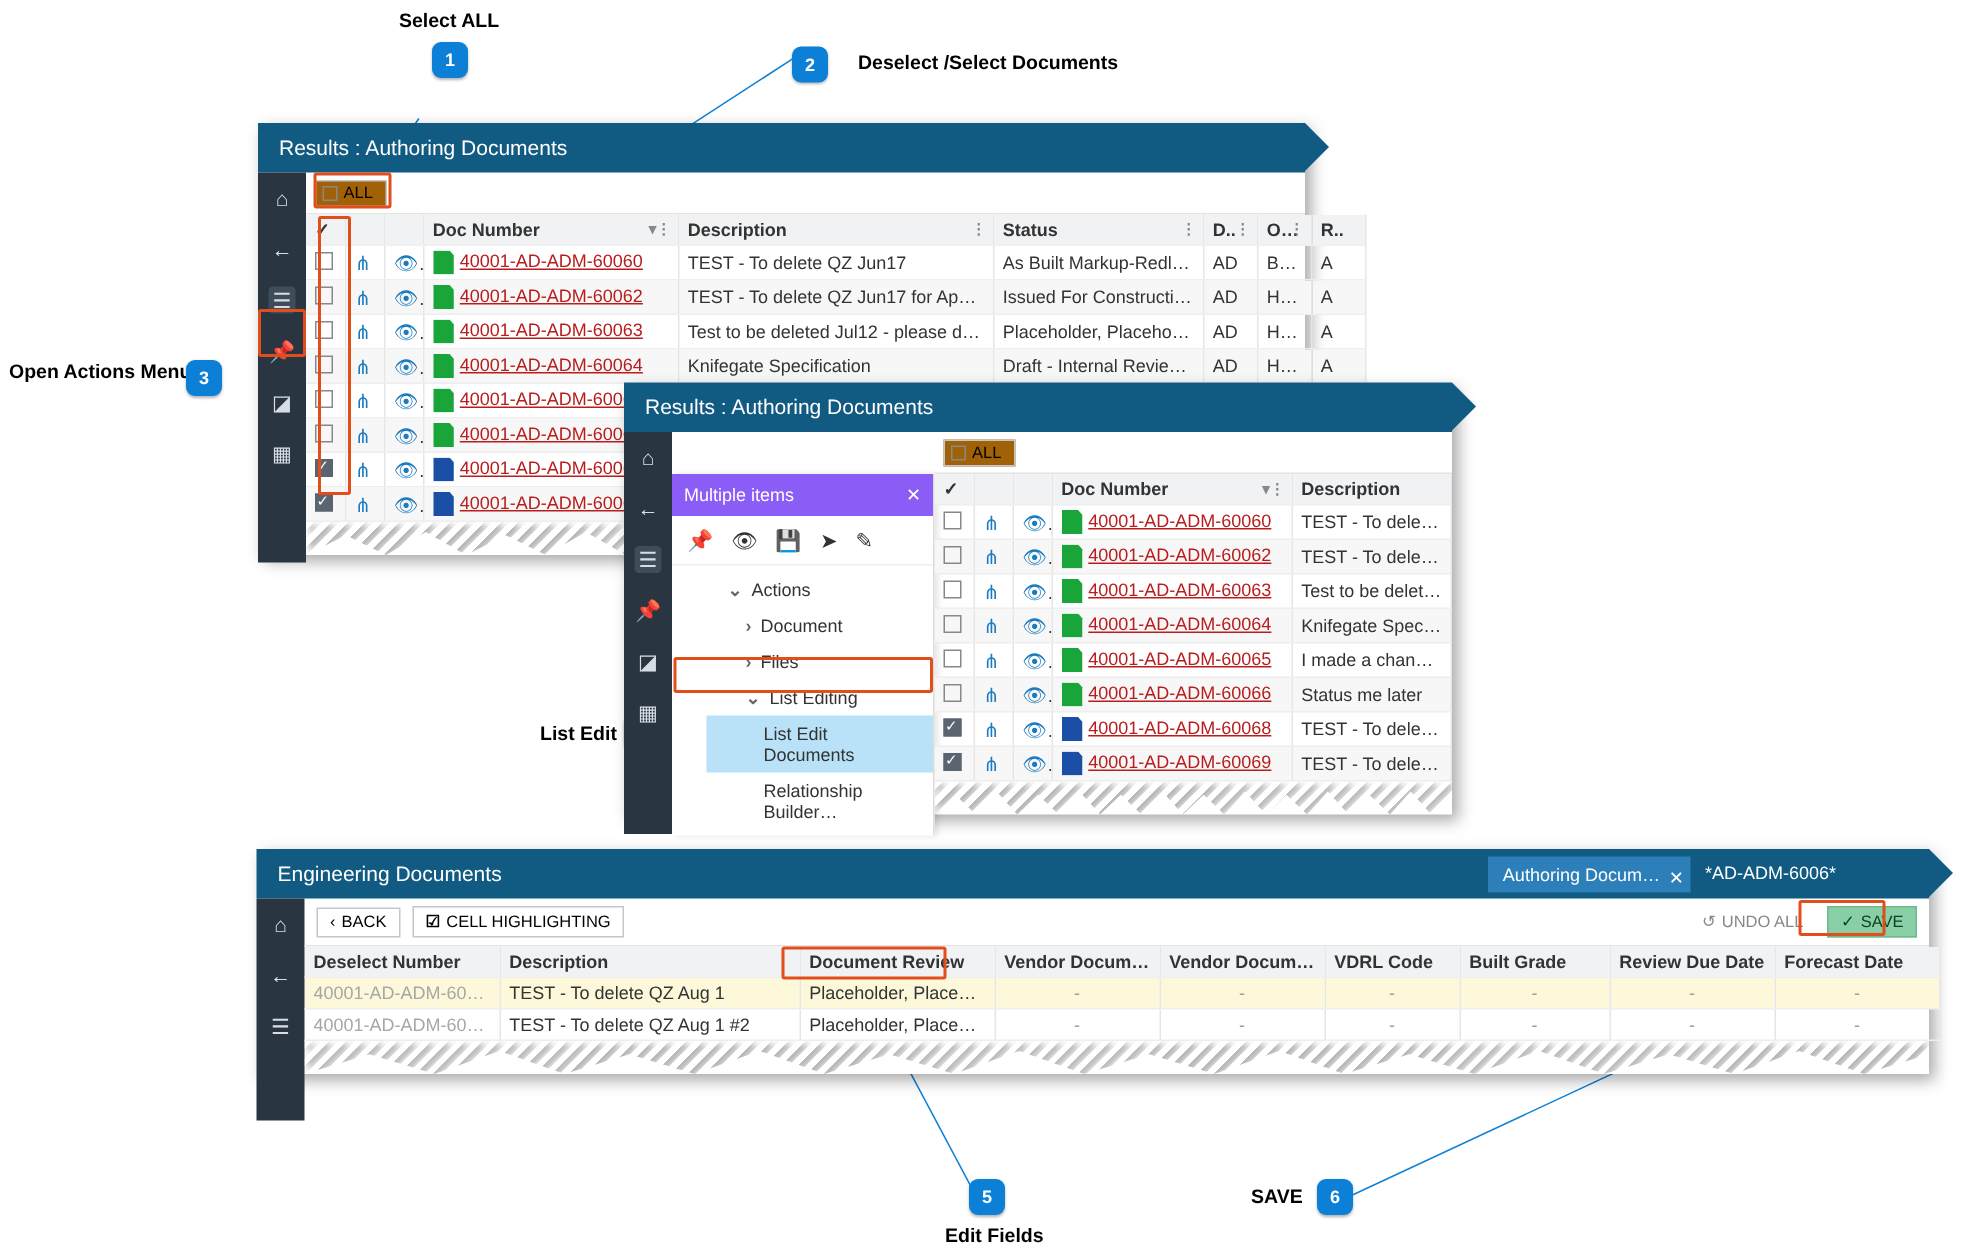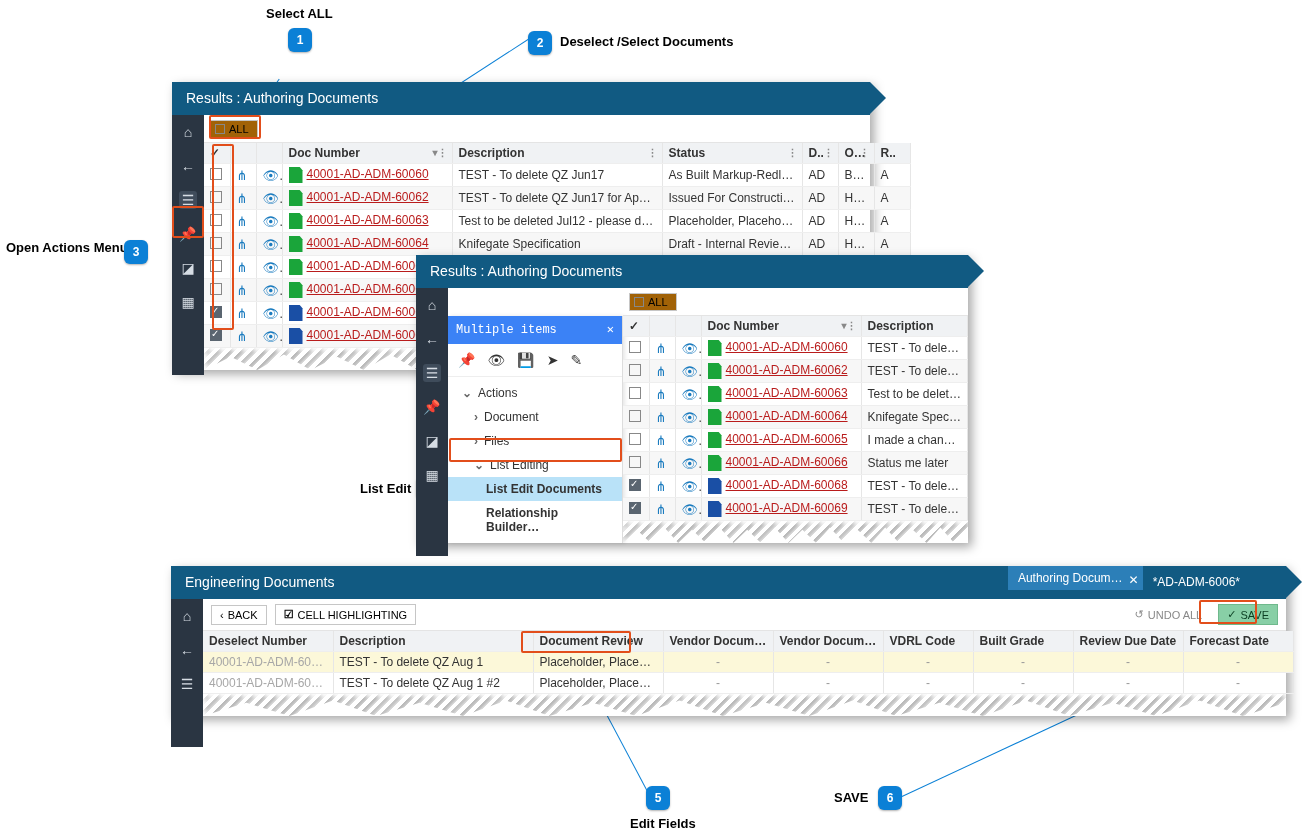--- a/index.html
+++ b/index.html
@@ -166,57 +166,57 @@
   
   .action-panel {
     position:absolute;
     left:32px; top:61px;
     width:175px;
     background:#fff;
     border-right:1px solid #ddd;
     box-shadow:2px 0 4px rgba(0,0,0,.1);
   }
   .action-header {
-    background:#3b82f6;color:#fff;height:28px;line-height:28px;padding:0 8px;
-    display:flex;justify-content:space-between;align-items:center;font-size:12px;font-family:Liberation Mono, monospace;
+    background:#8b5cf6;color:#fff;height:28px;line-height:28px;padding:0 8px;
+    display:flex;justify-content:space-between;align-items:center;font-size:12px;
   }
   .action-icons { display:flex;gap:12px;padding:8px 10px;border-bottom:1px solid #eee;color:#333;font-size:14px;}
-  .mnu { padding:4px 0;font-size:12px;}
+  .mnu { padding:4px 0;font-size:12px;margin-left:23px;}
   .mnu-item { padding:5px 14px; cursor:pointer; }
   .mnu-item.sub { padding-left:26px; }
-  .mnu-item.sub2 { padding-left:38px;font-weight:bold; }
+  .mnu-item.sub2 { padding-left:38px; }
   .mnu-item.sel { background:#b9e2f8; }
   .mnu-item::before { content:"›"; margin-right:6px; color:#666; font-weight:700;}
   .mnu-item.open::before { content:"⌄"; }
   .mnu-item.leaf::before { content:""; margin-right:0;}
   .hl-box { border:2px solid #e24e1b; border-radius:2px; position:absolute; pointer-events:none;}
 
   
   .p3-toolbar { height:32px;padding:4px 8px;display:flex;align-items:center;gap:8px;border-bottom:1px solid #e4e4e4;}
   .btn { border:1px solid #c6c6c6;background:#fff;padding:3px 8px;font-size:11px;display:flex;align-items:center;gap:4px;cursor:pointer;}
   .btn.save { background:#88cfa6;border-color:#6fb98c;color:#0b3e22;}
   .btn.undo { color:#888; background:transparent; border:none;}
-  .crumb { position:absolute;right:16px;top:0;height:33px;display:flex;align-items:flex-start;gap:0;color:#fff;font-size:12px;}
+  .crumb { position:absolute;right:32px;top:0;height:33px;display:flex;align-items:center;gap:0;color:#fff;font-size:12px;}
   .crumb .chip { background:#2c7fb8;padding:0 20px 0 10px;height:24px;line-height:24px;position:relative;}
   .crumb .chip .x{position:absolute;right:4px;top:2px;color:#fff;font-size:12px;cursor:pointer;}
   .crumb .txt { padding:0 30px 0 10px; }
   .p3 th, .p3 td { font-size:12px; }
   .p3 .edit-row td { background:#fcf8d9; }
   .p3 .rownum { color:#a7a7a7; }
   .p3 td.center { text-align:center;color:#999; }
 </style>
 </head>
 <body>
 
 <div class="callout-label" style="left:266px;top:6px;">Select ALL</div>
 <div class="callout-num" style="left:288px;top:28px;">1</div>
 <div class="callout-line" style="left:246px;top:126px;width:58px;transform:rotate(-55deg);"></div>
 
 <div class="callout-num" style="left:528px;top:31px;">2</div>
-<div class="callout-label" style="left:560px;top:34px;">Deselect /Select Documents</div>
+<div class="callout-label" style="left:572px;top:34px;">Deselect /Select Documents</div>
 <div class="callout-line" style="left:257px;top:215px;width:330px;transform:rotate(-33deg);"></div>
 
 <div class="callout-label" style="left:6px;top:240px;">Open Actions Menu</div>
 <div class="callout-num" style="left:124px;top:240px;">3</div>
 
 <div class="callout-label" style="left:360px;top:481px;">List Edit</div>
 <div class="callout-num" style="left:416px;top:476px;">4</div>
 <div class="callout-line" style="left:440px;top:486px;width:64px;transform:rotate(-30deg);"></div>
 
 <div class="callout-num" style="left:646px;top:786px;">5</div>

